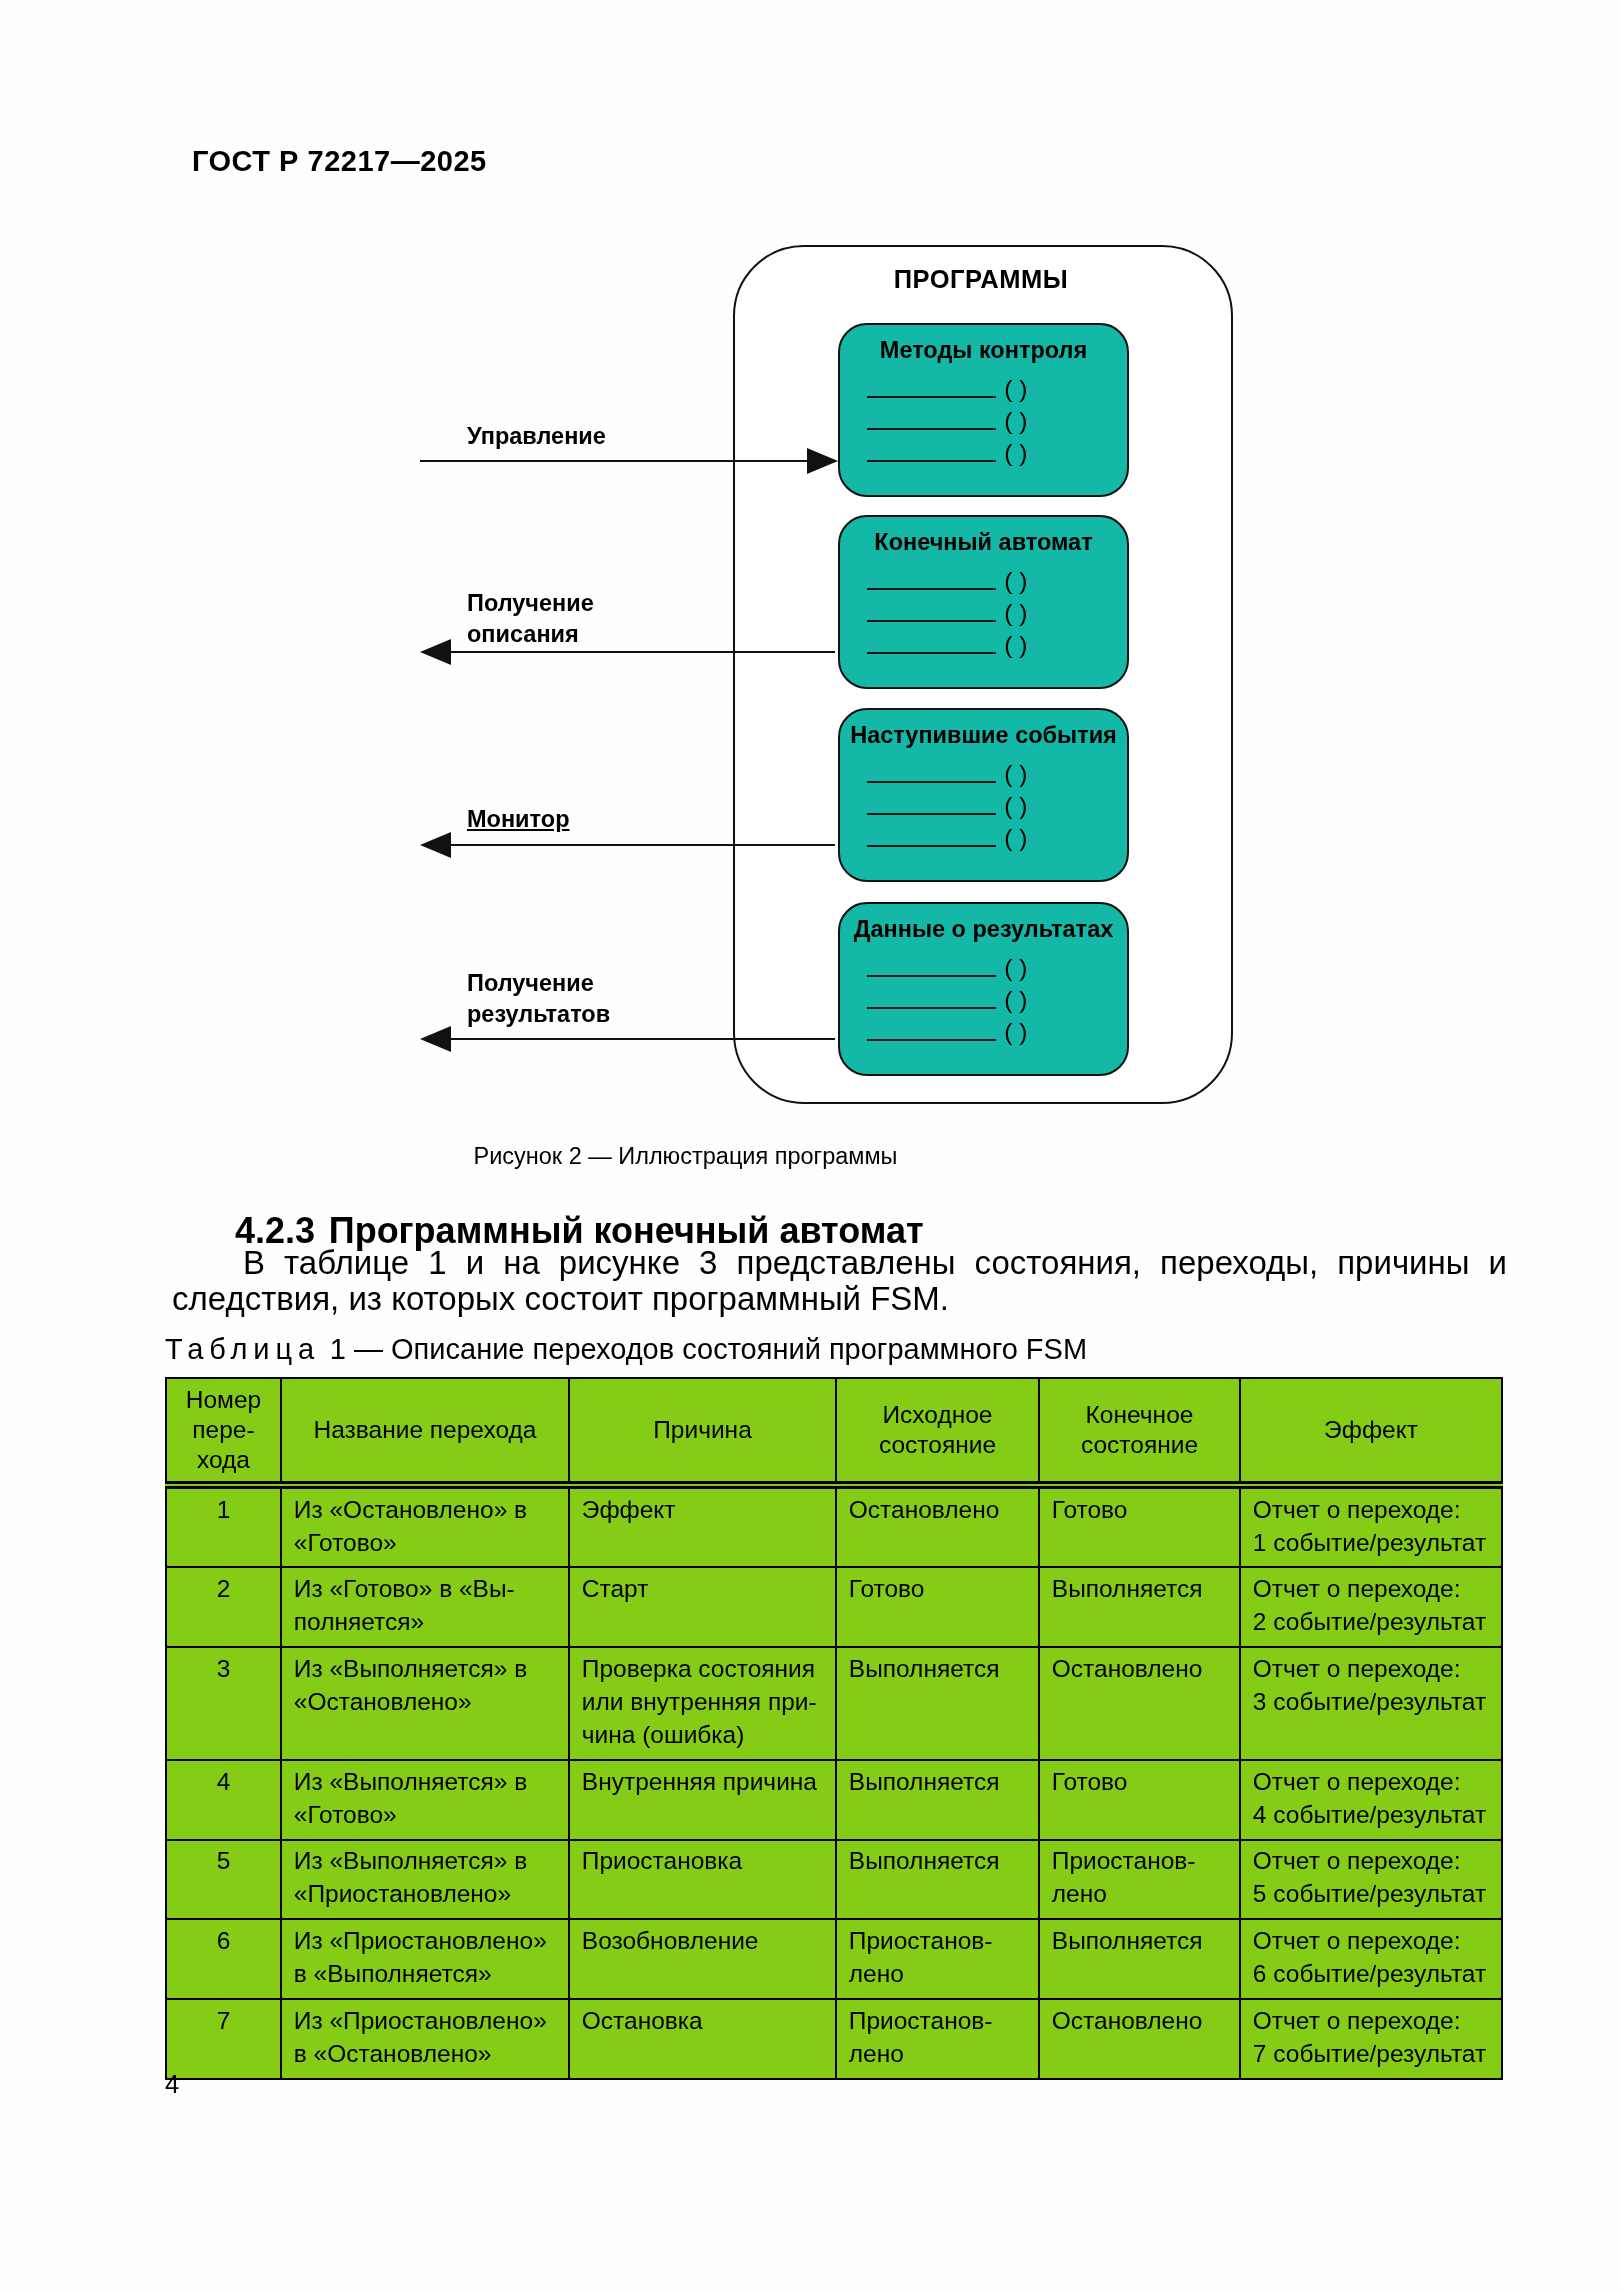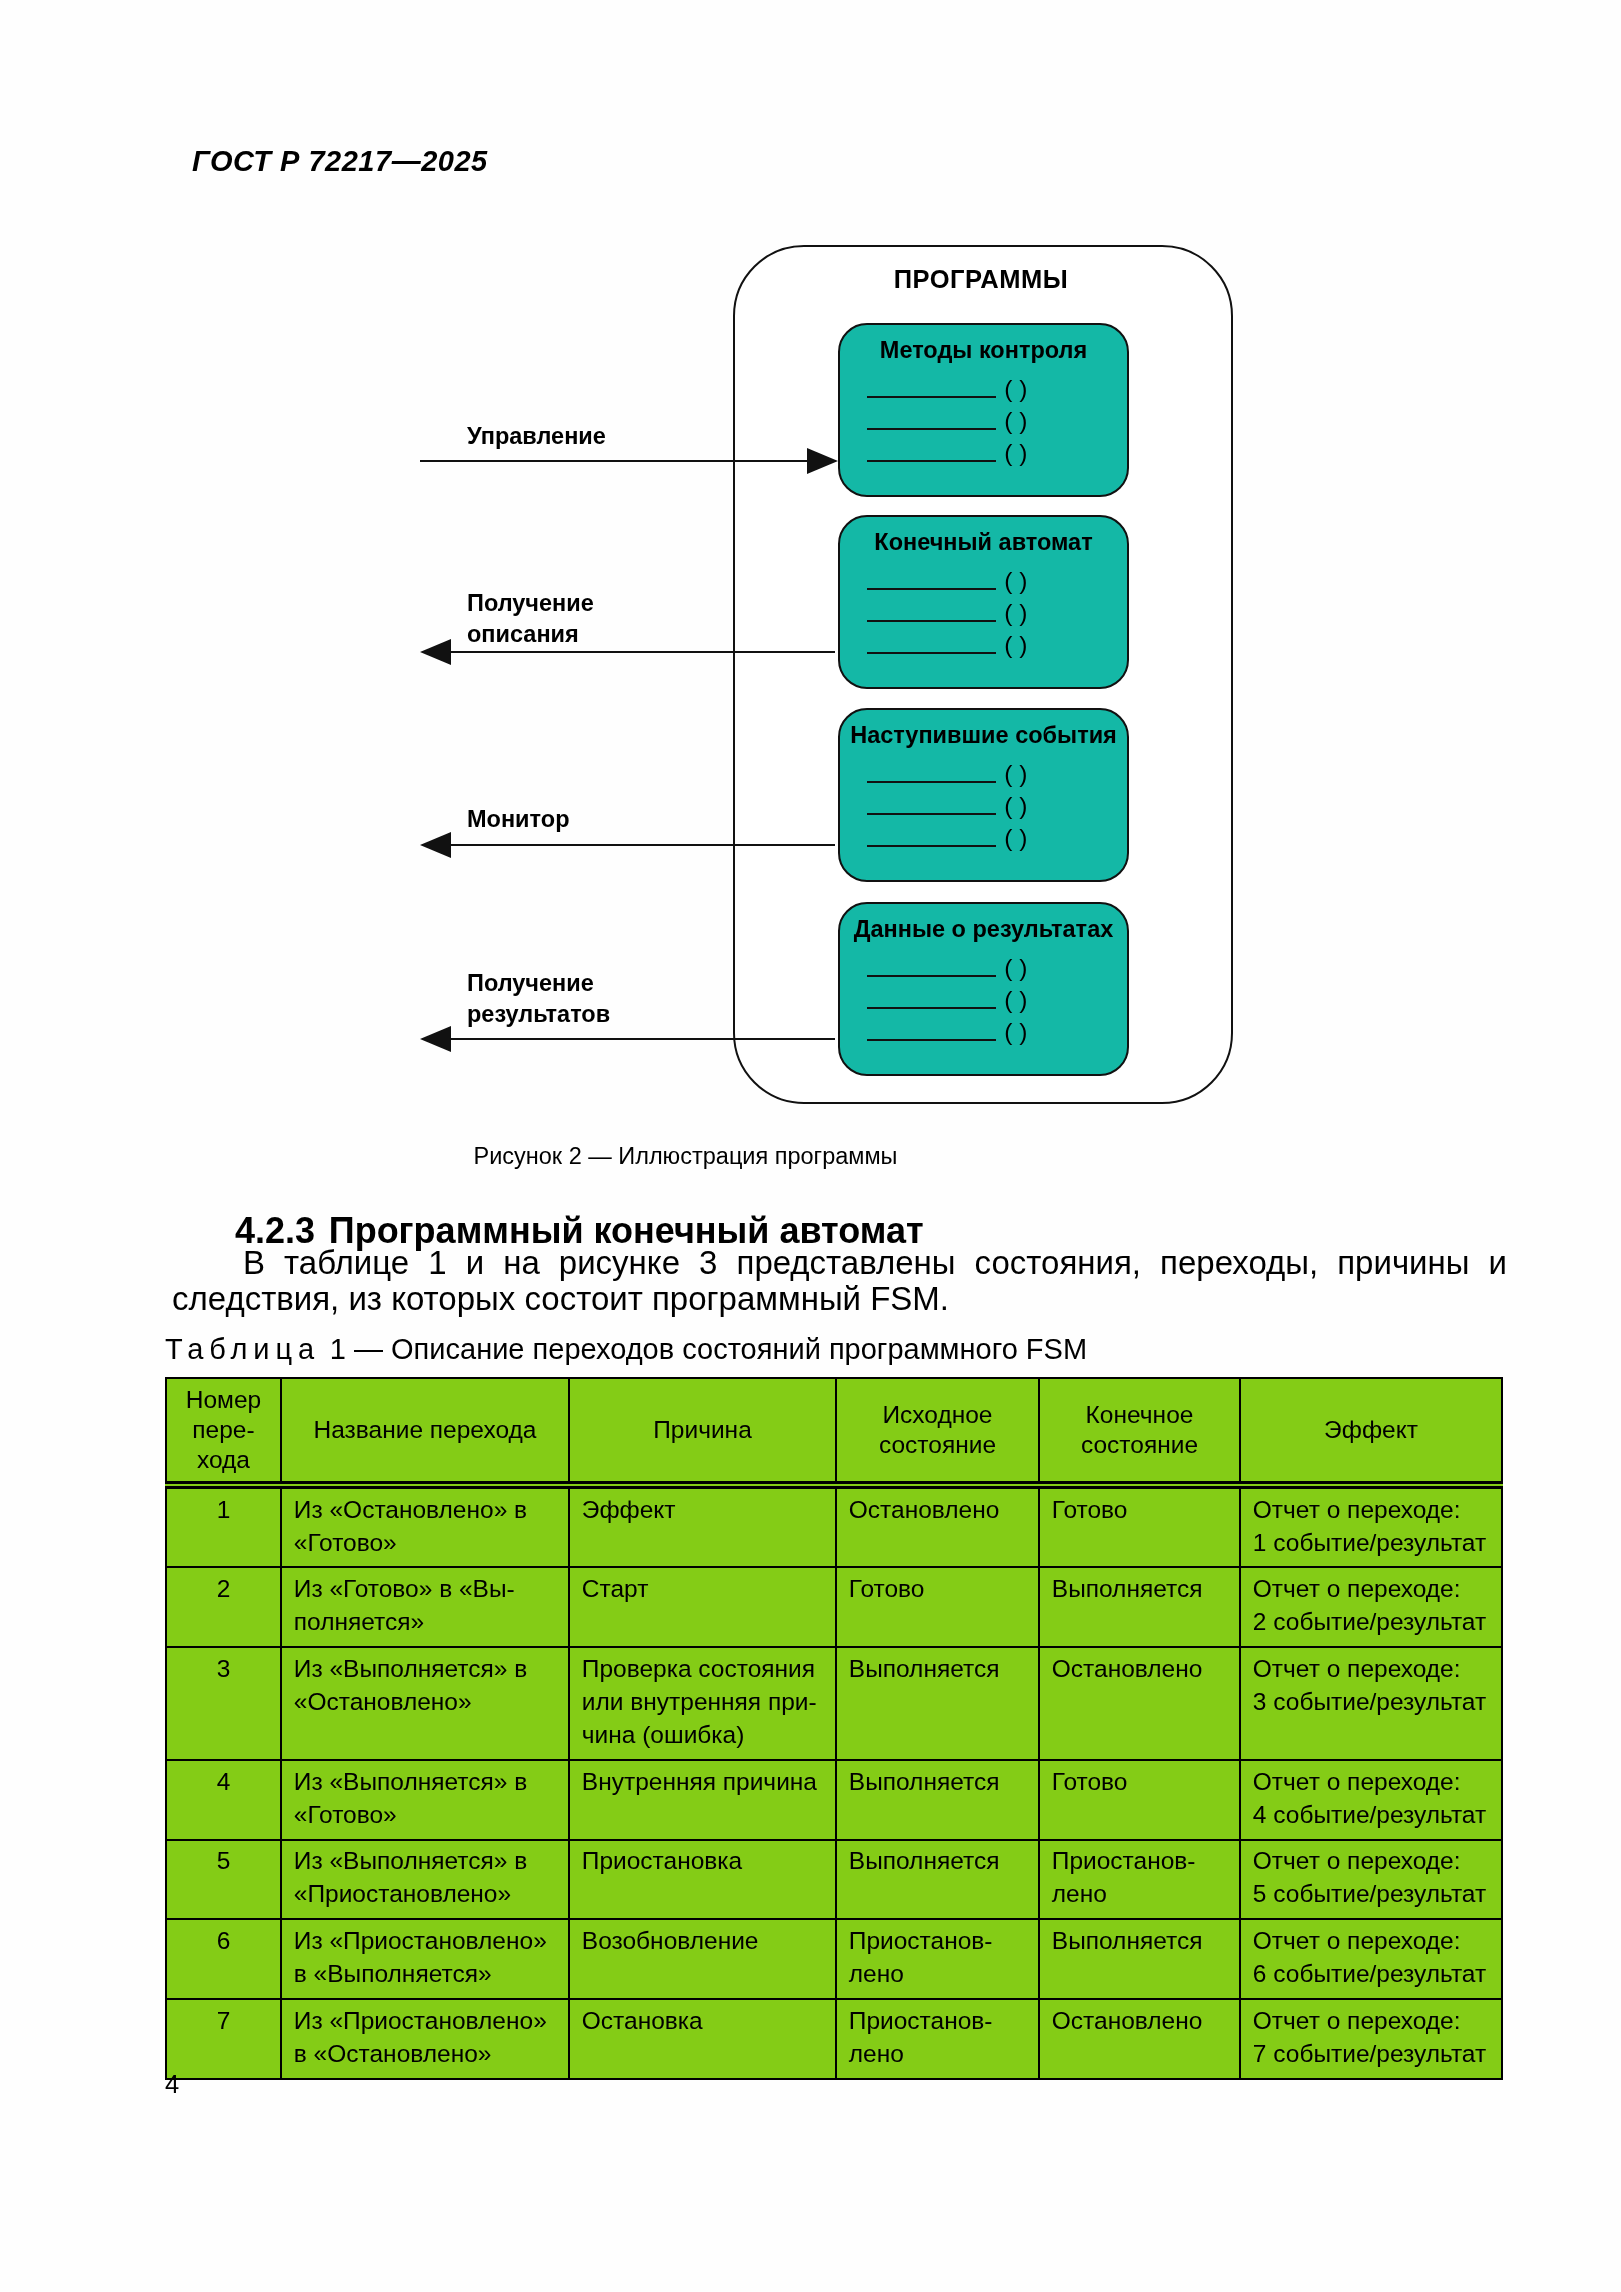--- a/index.html
+++ b/index.html
@@ -7,21 +7,21 @@
     position:relative;
     width:1621px;height:2293px;
     margin:0 auto;
     background:#fefefe;
     font-family:"Liberation Sans", sans-serif;
     color:#000;
     overflow:hidden;
   }
   .doc-code{
     position:absolute;left:192px;top:145px;
-    font-size:29px;font-weight:bold;letter-spacing:0.5px;font-style:italic;
+    font-size:29px;font-weight:bold;letter-spacing:0.5px;
   }
   
   .fig-canvas{position:absolute;left:0;top:0;width:1621px;height:1176px;}
   .outer-box{
     position:absolute;left:733px;top:245px;width:496px;height:855px;
     border:2.9px solid #111;border-radius:71px;background:#fff;
   }
   .program-title{
     position:absolute;left:733px;top:265px;width:496px;
     text-align:center;font-size:25.5px;font-weight:bold;letter-spacing:0.5px;
@@ -182,21 +182,21 @@
       </div>
       <div class="arrow-line" style="top: 460px; left: 420px;"></div>
       <div class="arrow-head-right" style="top: 448px; left: 807px;"></div>
       <div class="arrow-label" style="top: 421px;">Управление</div>
       <div class="arrow-line" style="top: 651px; left: 443px;"></div>
       <div class="arrow-head-left" style="top: 639px; left: 420px;"></div>
       <div class="arrow-label" style="top: 588px;">Получение
 описания</div>
       <div class="arrow-line" style="top: 844px; left: 443px;"></div>
       <div class="arrow-head-left" style="top: 832px; left: 420px;"></div>
-      <div class="arrow-label" style="top: 804px;">Монитор</div>
+      <div class="arrow-label" style="top: 804px; text-decoration: underline;">Монитор</div>
       <div class="arrow-line" style="top: 1038px; left: 443px;"></div>
       <div class="arrow-head-left" style="top: 1026px; left: 420px;"></div>
       <div class="arrow-label" style="top: 968px;">Получение
 результатов</div>
     </div>
 
   <div class="fig-caption">Рисунок 2 — Иллюстрация программы</div>
 
   <div class="section-heading">
     <span class="num">4.2.3</span><span>Программный конечный автомат</span>

